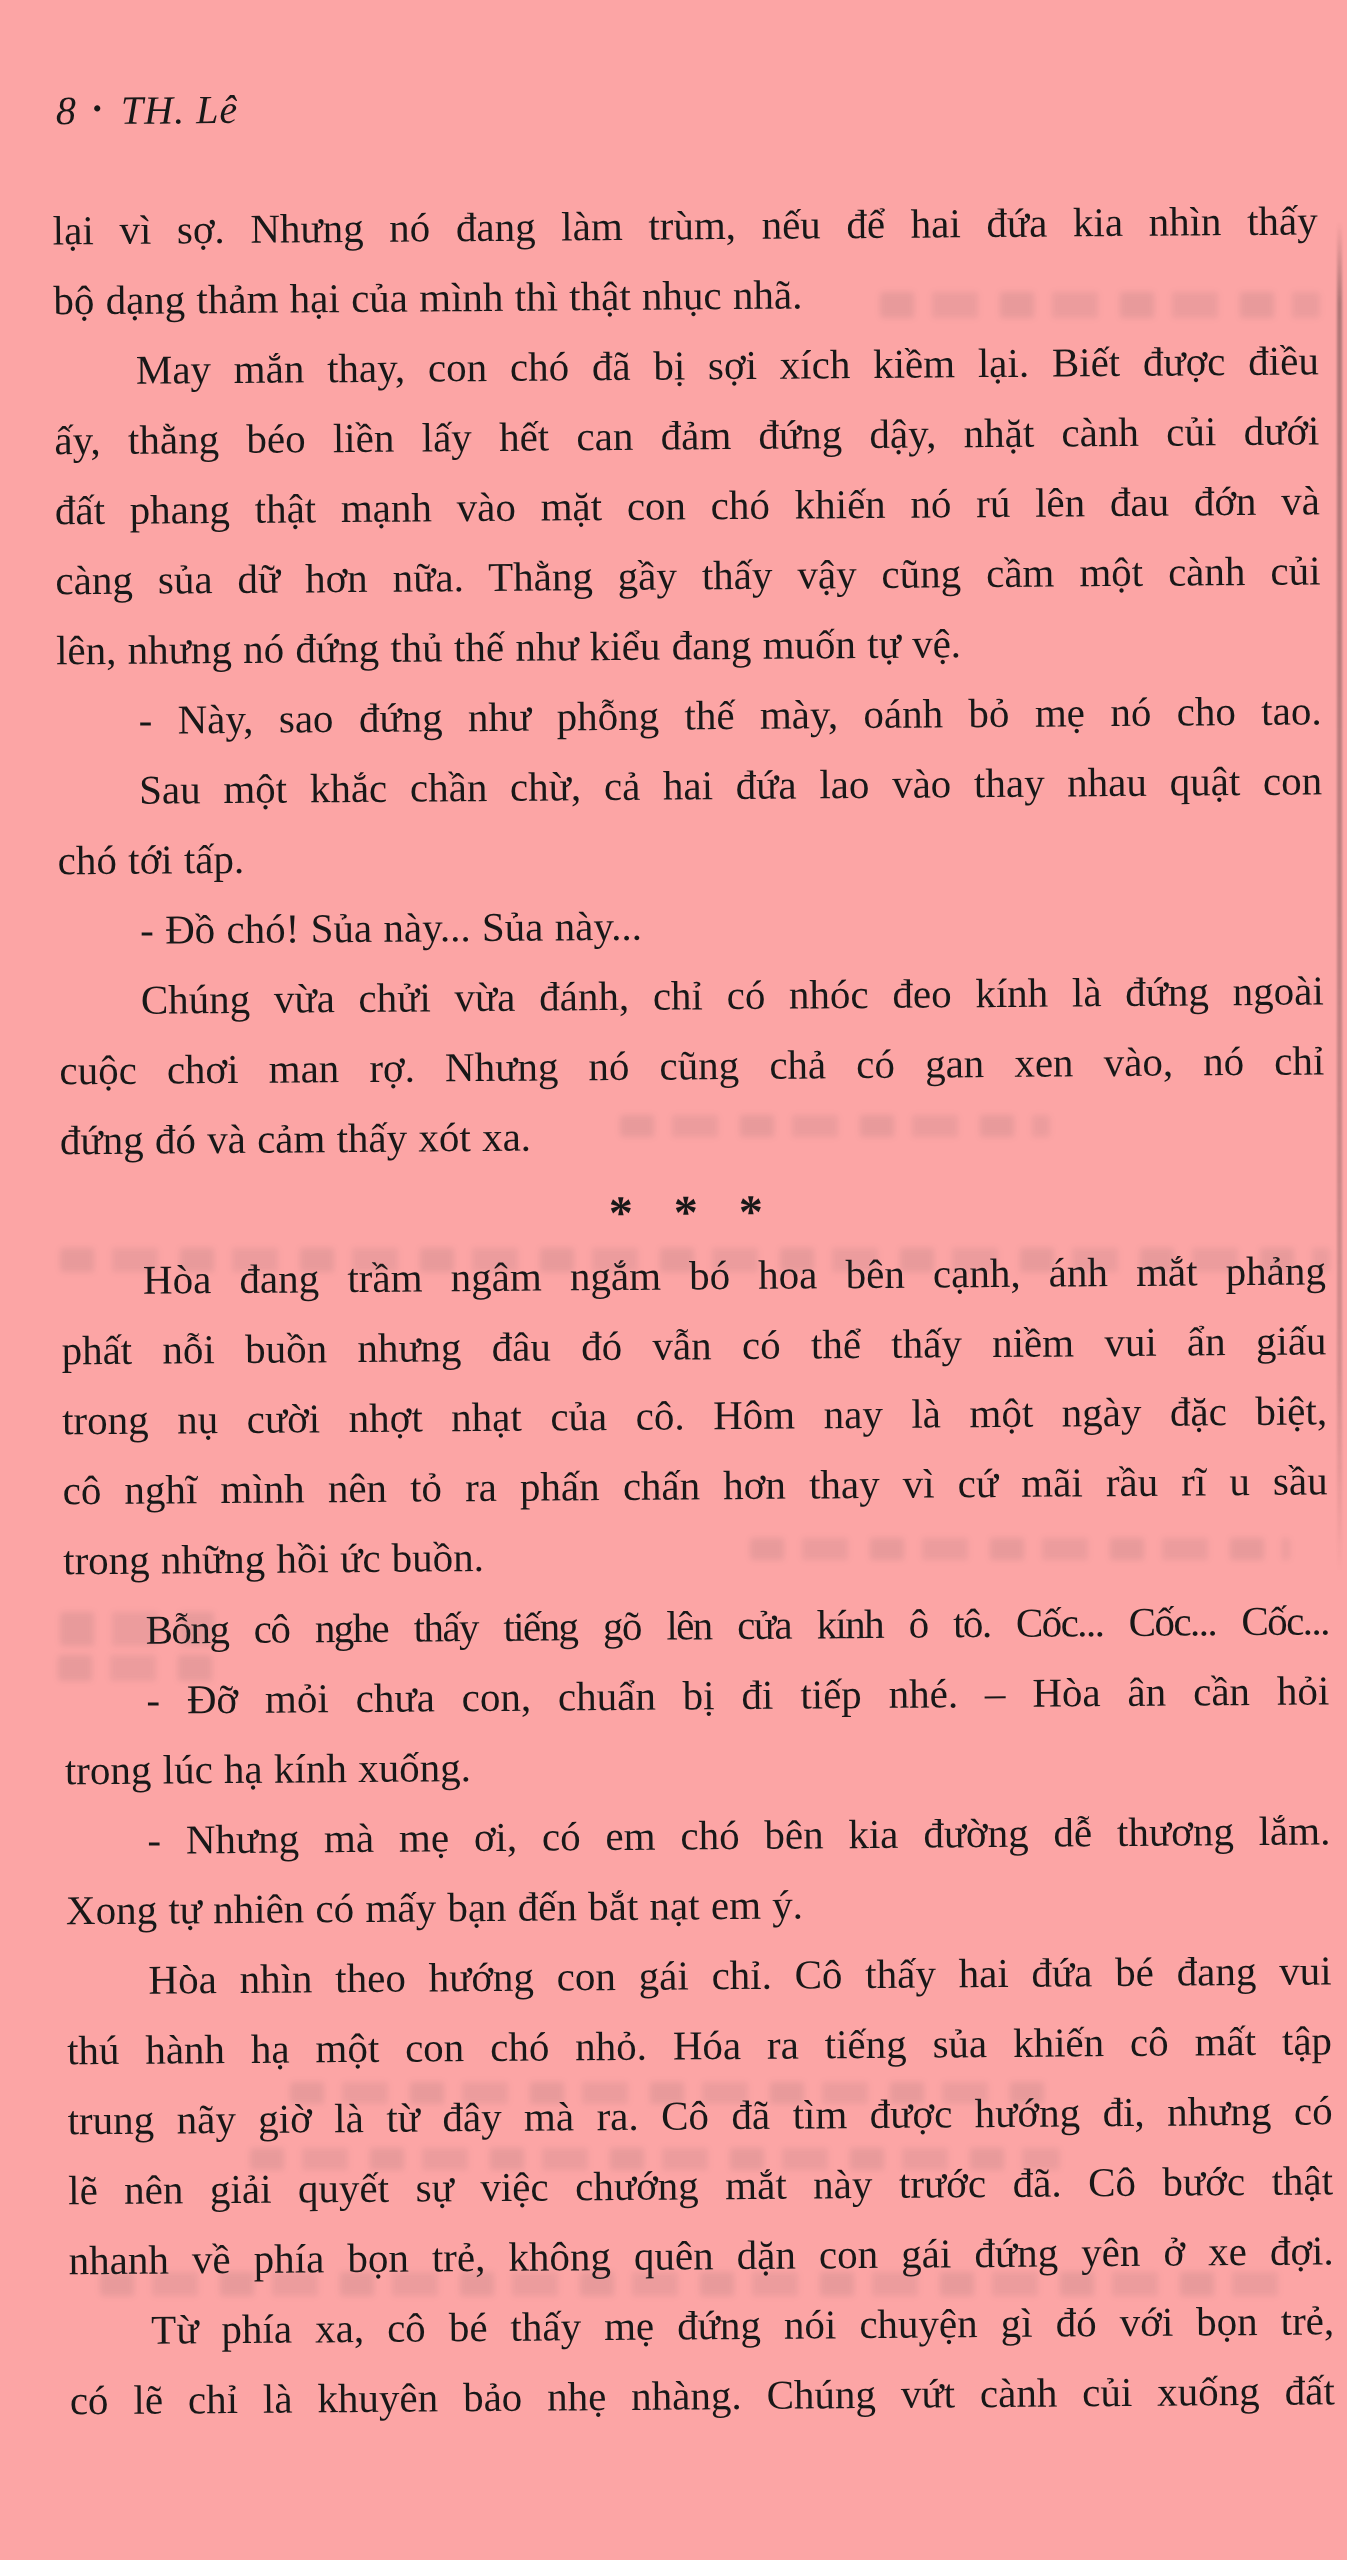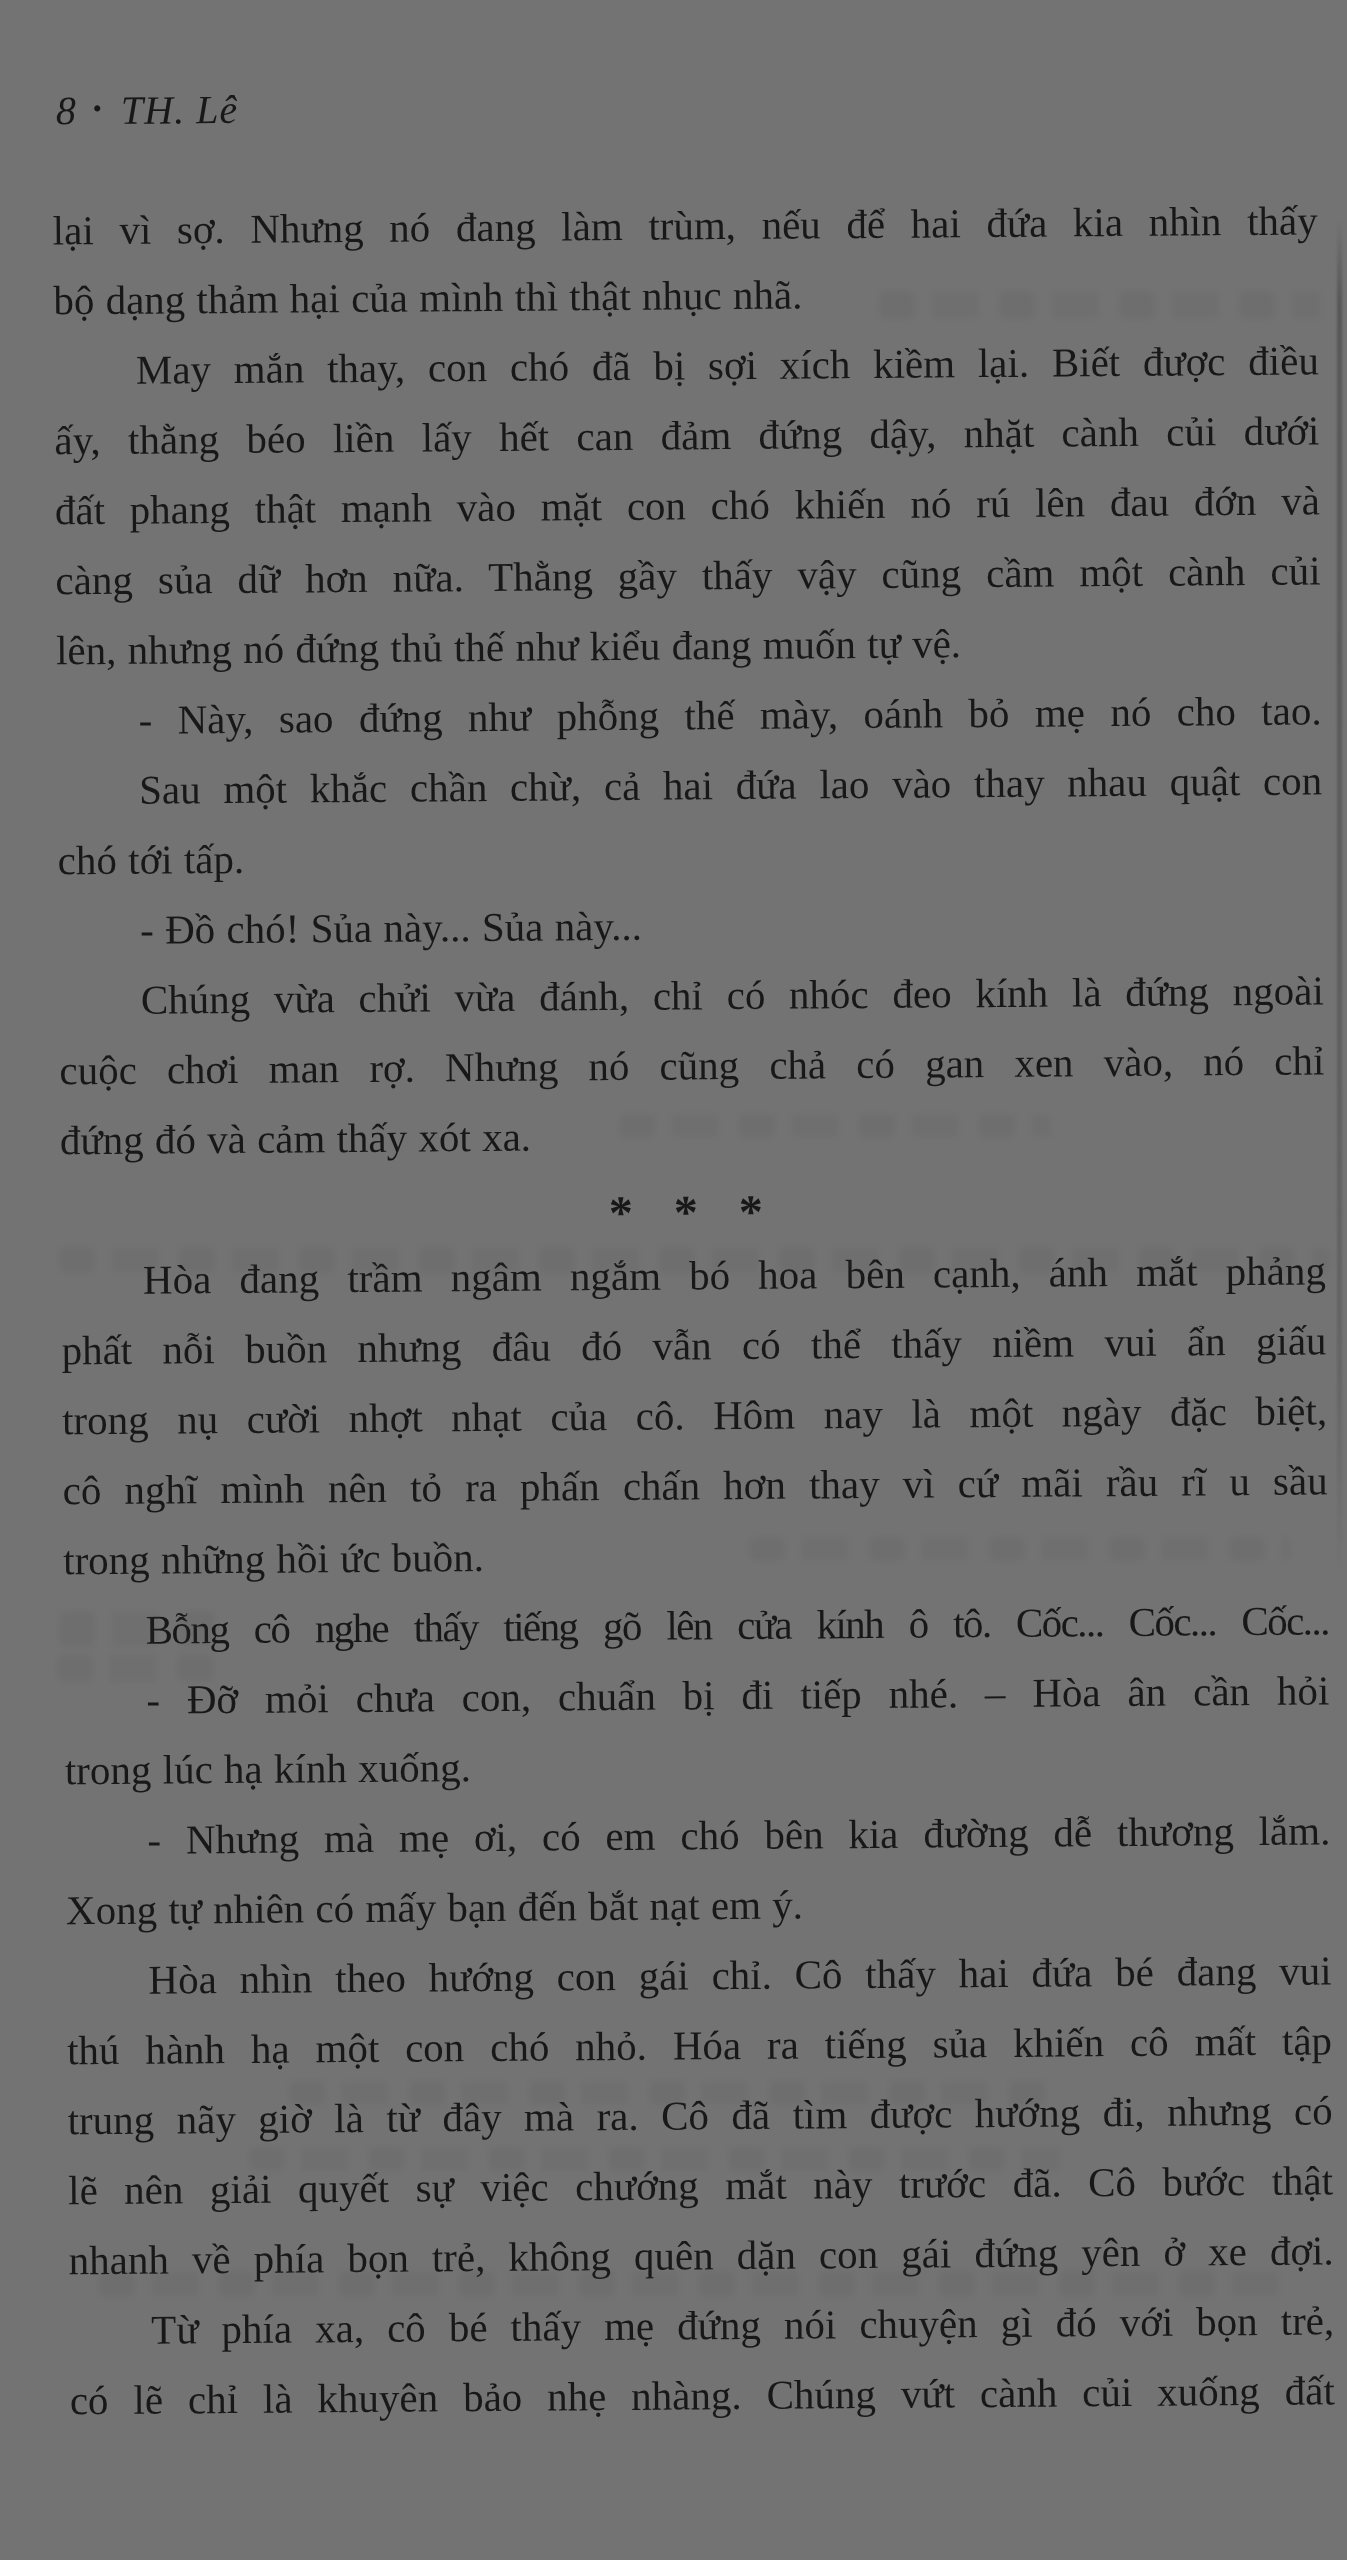--- a/index.html
+++ b/index.html
@@ -1,21 +1,21 @@
 <!DOCTYPE html>
 <html><head>
 <meta charset="utf-8">
 <style>
   * { margin:0; padding:0; box-sizing:border-box; }
   html,body { background:#e9e9e7; }
   .page {
     position:relative;
     width:1347px; height:2560px;
     margin:0 auto;
-    background:#737373;
+    background:#fca5a5;
     overflow:hidden;
     font-family:"Liberation Serif","DejaVu Serif",serif;
     color:#181818;
   }
   .skew-wrap {
     position:absolute; inset:0;
     transform:rotate(-0.45deg);
     transform-origin:55% 45%;
   }
   .header {

